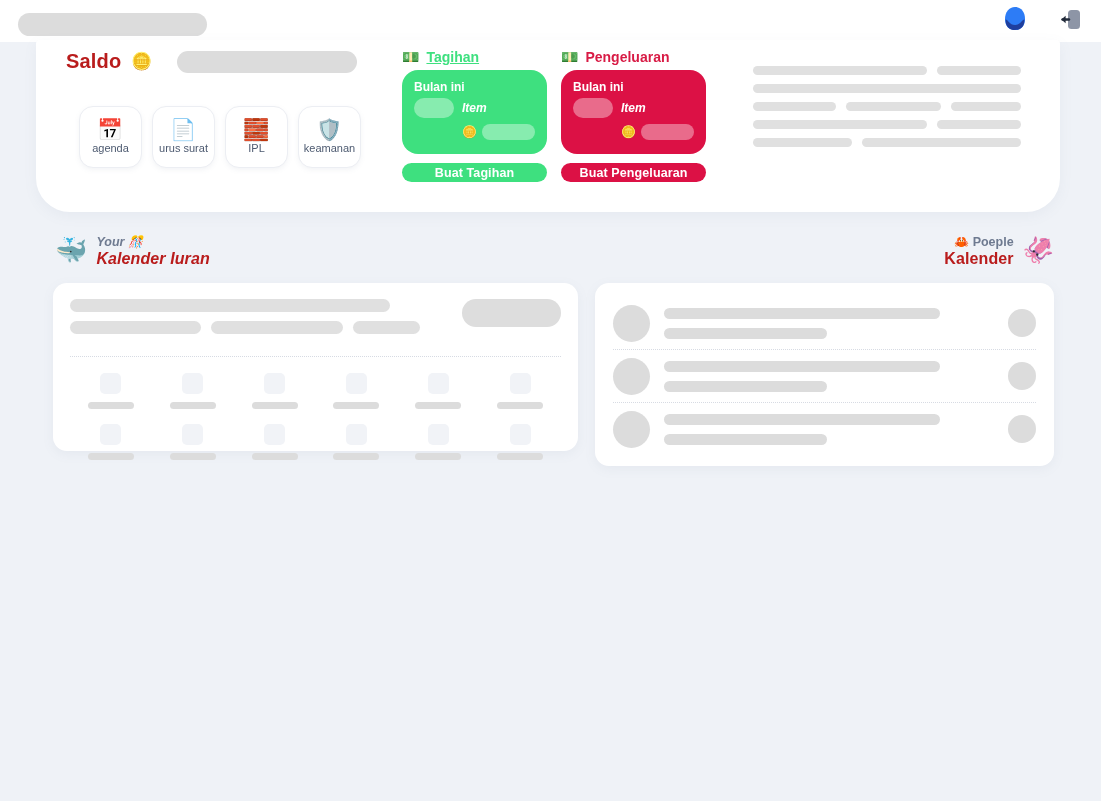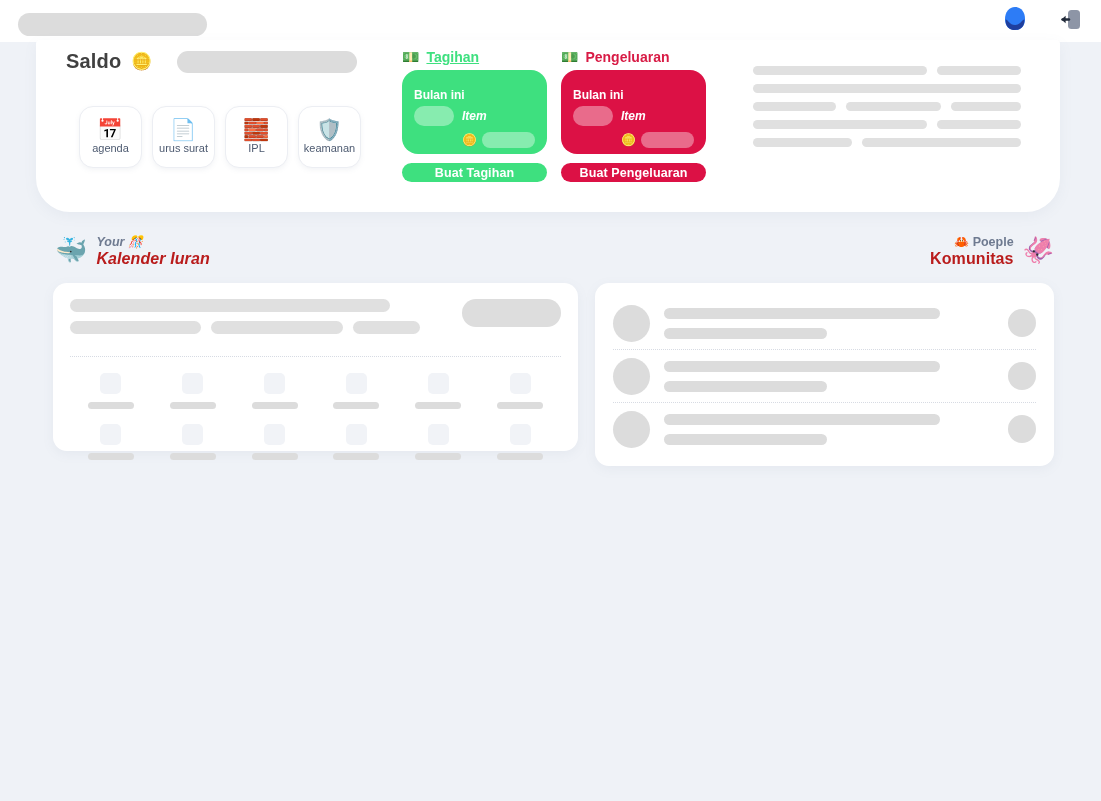--- a/index.html
+++ b/index.html
@@ -58,21 +58,21 @@
   .saldo-row {
     position: absolute;
     left: 30px; top: 10px;
     display: flex;
     align-items: center;
     gap: 10px;
   }
   .saldo-label {
     font-size: 20px;
     font-weight: bold;
-    color: #404040;
+    color: #b91c1c;
     letter-spacing: .2px;
   }
   .saldo-emoji { font-size: 17px; line-height: 1; }
   .saldo-skeleton {
     width: 180px; height: 22px;
     background: #dcdcdc;
     border-radius: 11px;
     margin-left: 14px;
   }
 
@@ -119,21 +119,21 @@
     margin-bottom: 5px;
   }
   .money-head-emoji { font-size: 14px; line-height: 1; }
   .money-head-title { font-size: 14px; font-weight: bold; }
   .tagihan .money-head-title { color: #3ee07f; text-decoration: underline; }
   .pengeluaran .money-head-title { color: #d81b45; }
 
   .money-box {
     height: 84px;
     border-radius: 16px;
-    padding: 18px 12px;
+    padding: 10px 12px;
     position: relative;
   }
   .tagihan .money-box { background: #3ee07f; }
   .pengeluaran .money-box { background: #dc1145; }
 
   .money-period {
     font-size: 12px;
     font-weight: bold;
     color: #ffffff;
     margin-bottom: 4px;
@@ -450,21 +450,21 @@
       <span class="sect-title">Kalender Iuran</span>
     </span>
   </div>
 
   <div class="sect-head-right">
     <span class="sect-text-right">
       <span class="sect-kicker">
         <span class="spark">🦀</span>
         <span>Poeple</span>
       </span><br>
-      <span class="sect-title">Komunitas</span>
+      <span class="sect-title">Kalender</span>
     </span>
     <span class="sect-emoji-big">🦑</span>
   </div>
 
   <div class="card calendar-card">
     <div class="cal-head">
       <div class="cal-head-bars" id="cal-head-bars">
           <div class="sk-line-row">
             <div class="sk-bar" style="width: 320px; height: 13px; border-radius: 7px;"></div>
           </div>

